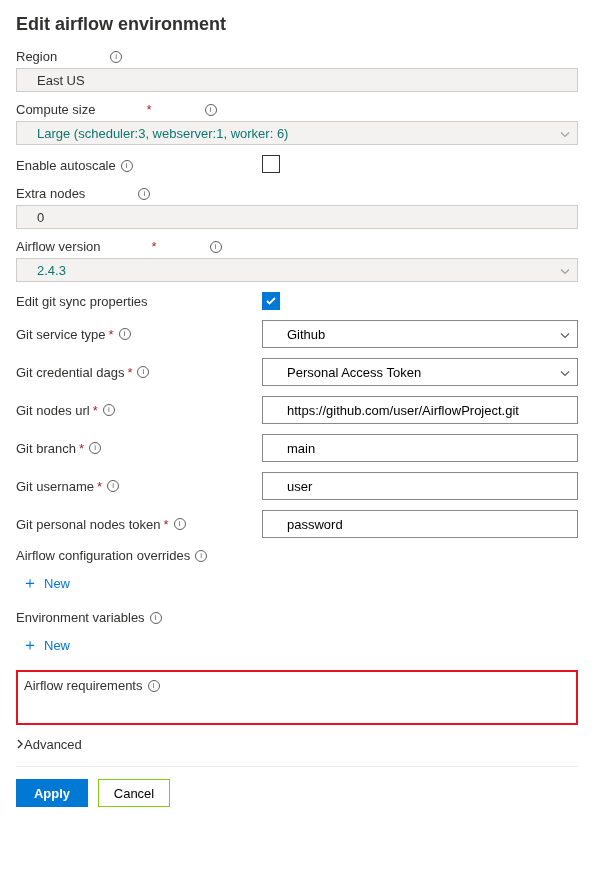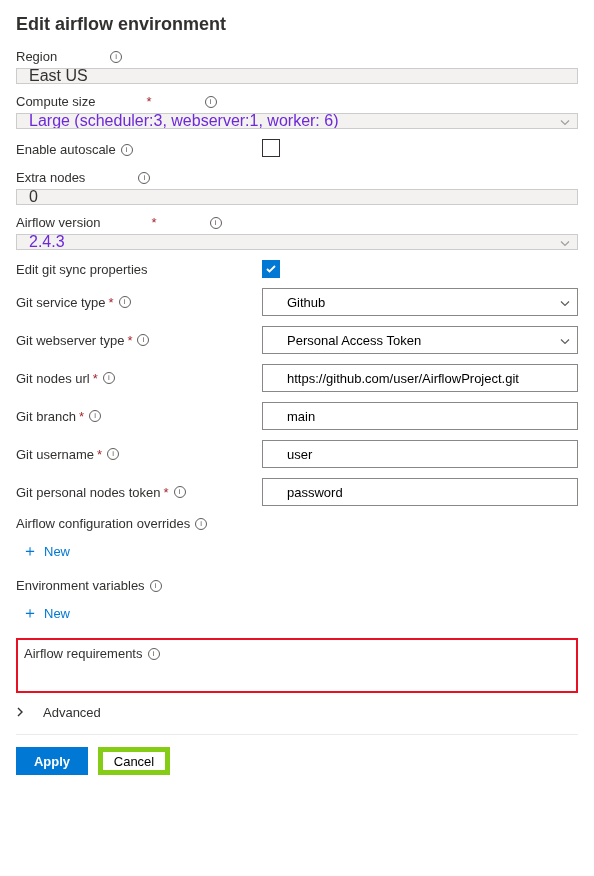--- a/index.html
+++ b/index.html
@@ -2,42 +2,42 @@
 <html><head>
   <meta charset="utf-8">
   <style>
     * { box-sizing: border-box; margin: 0; padding: 0; }
     body { font-family: "Segoe UI", Arial, sans-serif; font-size: 13px; color: #323130; background: #fff; width: 594px; padding: 14px 16px 20px 16px; }
     h2 { font-size: 18px; font-weight: 600; margin-bottom: 14px; }
     .form-row { margin-bottom: 10px; }
     .label-line { display: flex; align-items: center; margin-bottom: 4px; font-size: 13px; gap: 48px; }
     .req { color: #a4262c; margin-left: 3px; }
     .info-icon { width: 12px; height: 12px; border: 1px solid #605e5c; border-radius: 50%; display: inline-flex; align-items: center; justify-content: center; font-size: 8px; color: #605e5c; margin-left: 5px; line-height: 1; }
-    .full-input { width: 100%; height: 16px; border: 1px solid #ccc; padding: 0 12px; font-size: 16px; background: #f3f2f1; color: #323130; }
-    .full-input.disabled { color: #6d28d9; }
+    .full-input { width: 100%; height: 24px; border: 1px solid #ccc; padding: 0 20px; font-size: 13px; background: #f3f2f1; color: #323130; }
+    .full-input.disabled { color: #0f766e; }
     .select-wrap { position: relative; width: 100%; }
     .select-chev { position: absolute; right: 8px; top: 50%; transform: translateY(-50%); color: #a19f9d; pointer-events: none; }
     .split-row { display: flex; align-items: center; margin-bottom: 10px; }
     .split-label { width: 246px; display: flex; align-items: center; font-size: 13px; }
     .split-field { flex: 1; }
     .check { width: 18px; height: 18px; border: 1px solid #323130; display: inline-flex; align-items: center; justify-content: center; background: #fff; }
     .check.checked { background: #0078d4; border-color: #0078d4; color: #fff; }
     .check svg { width: 12px; height: 12px; }
     .sel, .inp { width: 100%; height: 28px; border: 1px solid #8a8886; padding: 0 24px; font-size: 13px; background: #fff; }
     .sel-wrap { position: relative; width: 100%; }
     .sel-chev { position: absolute; right: 8px; top: 50%; transform: translateY(-50%); color: #605e5c; pointer-events: none; }
     .section-head { font-weight: 400; font-size: 13px; margin-top: 6px; margin-bottom: 6px; display: flex; align-items: center; }
     .new-btn { color: #0078d4; display: flex; align-items: center; gap: 6px; padding: 4px 6px 10px 6px; font-size: 13px; cursor: pointer; }
     .plus-icon { font-size: 16px; font-weight: 300; }
     .highlight-box { border: 2px solid #e81123; padding: 6px 6px 24px 6px; margin-top: 4px; }
     .tag-input { width: 100%; height: 30px; border: 1px solid #8a8886; display: flex; align-items: center; padding: 0 8px; font-size: 13px; }
     .tag-x { margin-left: 8px; color: #605e5c; cursor: pointer; font-size: 13px; }
-    .advanced { display: flex; align-items: center; gap: 19px; margin-top: 12px; cursor: pointer; }
+    .advanced { display: flex; align-items: center; gap: 0; margin-top: 12px; cursor: pointer; }
     .footer-line { border-top: 1px solid #edebe9; margin-top: 14px; padding-top: 12px; display: flex; gap: 10px; }
-    .btn { min-width: 72px; height: 28px; font-size: 13px; border: 5px solid #84cc16; background: #fff; cursor: pointer; }
+    .btn { min-width: 72px; height: 28px; font-size: 13px; border: 1px solid #84cc16; background: #fff; cursor: pointer; }
     .btn.primary { background: #0078d4; border-color: #0078d4; color: #fff; font-weight: 600; }
   </style>
 </head>
 <body>
 
 <h2>Edit airflow environment</h2>
 
 <div class="form-row">
   <div class="label-line">
     <span>Region</span>
@@ -120,21 +120,21 @@
     <span class="sel-chev">
       <svg width="10" height="6" viewBox="0 0 10 6">
           <path d="M1 1l4 4 4-4" stroke="#605e5c" stroke-width="1.2" fill="none"></path>
         </svg>
     </span>
   </div>
 </div>
 
 <div class="split-row">
   <div class="split-label">
-    <span>Git webserver type</span>
+    <span>Git credential dags</span>
     <span class="req">*</span>
     <span class="info-icon">i</span>
   </div>
   <div class="split-field sel-wrap">
     <input class="sel" value="Personal Access Token" style="">
     <span class="sel-chev">
       <svg width="10" height="6" viewBox="0 0 10 6">
           <path d="M1 1l4 4 4-4" stroke="#605e5c" stroke-width="1.2" fill="none"></path>
         </svg>
     </span>

